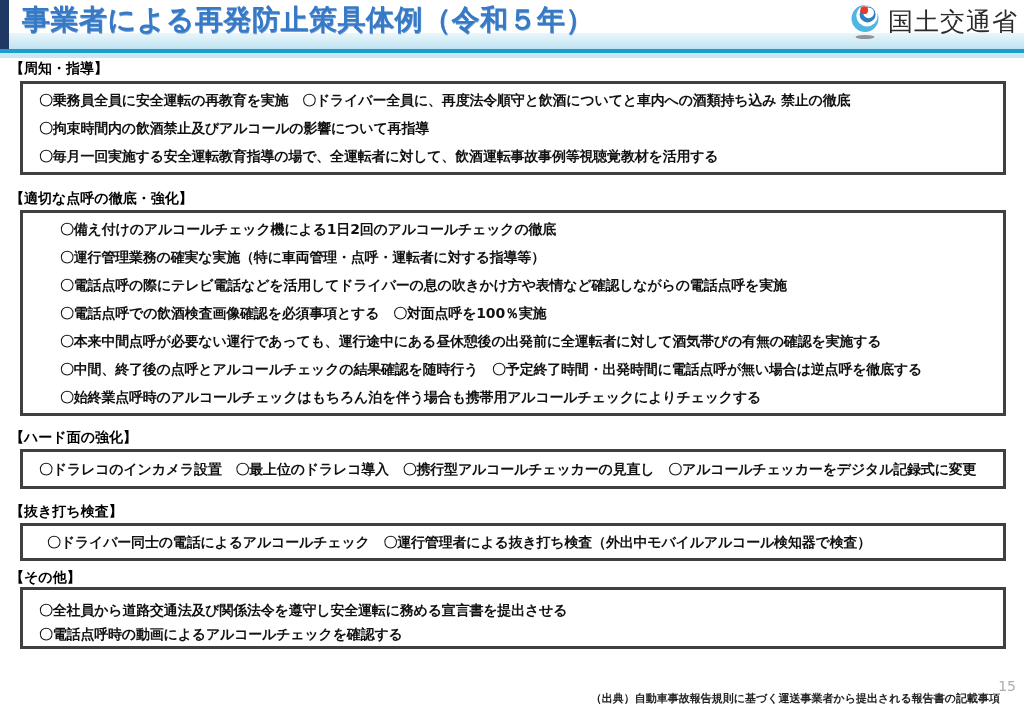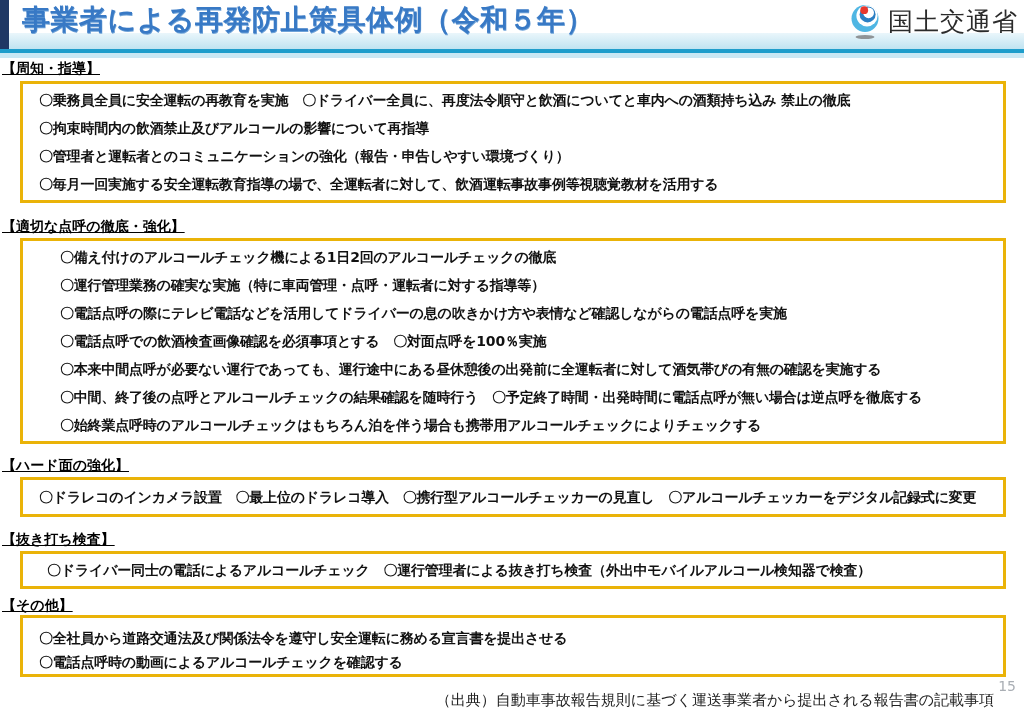--- a/index.html
+++ b/index.html
@@ -25,26 +25,26 @@
     text-shadow: 0.5px 0.5px 0 #6FA3D8;
     white-space: nowrap;
   }
   .agency { position: absolute; right: 6px; top: 2px; z-index: 2;
             display: flex; align-items: center; gap: 5px; }
   .agency-name { font-size: 25px; color: #2b2b2b; letter-spacing: 1px; font-weight: 500; white-space: nowrap; }
 
   
   main { position: relative; }
   .sec-label {
-    margin-left: 2px; font-size: 14px; font-weight: bold; color: #000;
-    line-height: 18px; white-space: nowrap; text-decoration: underline;
+    margin-left: 10px; font-size: 14px; font-weight: bold; color: #000;
+    line-height: 18px; white-space: nowrap;
   }
   .sec-box {
     margin-left: 20px; margin-right: 18px;
-    border: 3px solid #eab308; background: #fff;
+    border: 3px solid #404040; background: #fff;
   }
   .sec-box p {
     margin: 0; padding-left: 16px;
     font-size: 14px; font-weight: 600; color: #111;
     white-space: nowrap; letter-spacing: -0.2px;
   }
   .s1-label { margin-top: 2px; }
   .s1-box   { margin-top: 4px; padding: 2px 0; }
   .s1-box p { line-height: 28px; }
 
@@ -60,22 +60,22 @@
   .s4-box   { margin-top: 3px; padding: 2px 0; }
   .s4-box p { line-height: 28px; padding-left: 24px; }
 
   .s5-label { margin-top: 7px; }
   .s5-box   { margin-top: 1px; padding: 10px 0 1px 0; }
   .s5-box p { line-height: 21px; }
   .s5-box p:last-child { margin-top: 3px; }
 
   
   .source-note {
-    position: absolute; right: 30px; top: 691px;
-    font-size: 15px; color: #222; font-weight: 400; white-space: nowrap;
+    position: absolute; right: 24px; top: 691px;
+    font-size: 11px; color: #222; font-weight: 700; white-space: nowrap;
   }
   .page-number {
     position: absolute; right: 8px; top: 678px;
     font-size: 14px; color: #A9AEB4;
   }
 </style>
 </head>
 <body>
 
 <div class="slide">
@@ -101,21 +101,20 @@
     </div>
   </header>
 
   <main>
 
     <section>
       <div class="sec-label s1-label">【周知・指導】</div>
       <div class="sec-box s1-box">
         <p>〇乗務員全員に安全運転の再教育を実施　〇ドライバー全員に、再度法令順守と飲酒についてと車内への酒類持ち込み 禁止の徹底</p>
         <p>〇拘束時間内の飲酒禁止及びアルコールの影響について再指導</p>
-        <p>〇管理者と運転者とのコミュニケーションの強化（報告・申告しやすい環境づくり）</p>
         <p>〇毎月一回実施する安全運転教育指導の場で、全運転者に対して、飲酒運転事故事例等視聴覚教材を活用する</p>
       </div>
     </section>
 
     <section>
       <div class="sec-label s2-label">【適切な点呼の徹底・強化】</div>
       <div class="sec-box s2-box">
         <p>〇備え付けのアルコールチェック機による1日2回のアルコールチェックの徹底</p>
         <p>〇運行管理業務の確実な実施（特に車両管理・点呼・運転者に対する指導等）</p>
         <p>〇電話点呼の際にテレビ電話などを活用してドライバーの息の吹きかけ方や表情など確認しながらの電話点呼を実施</p>

